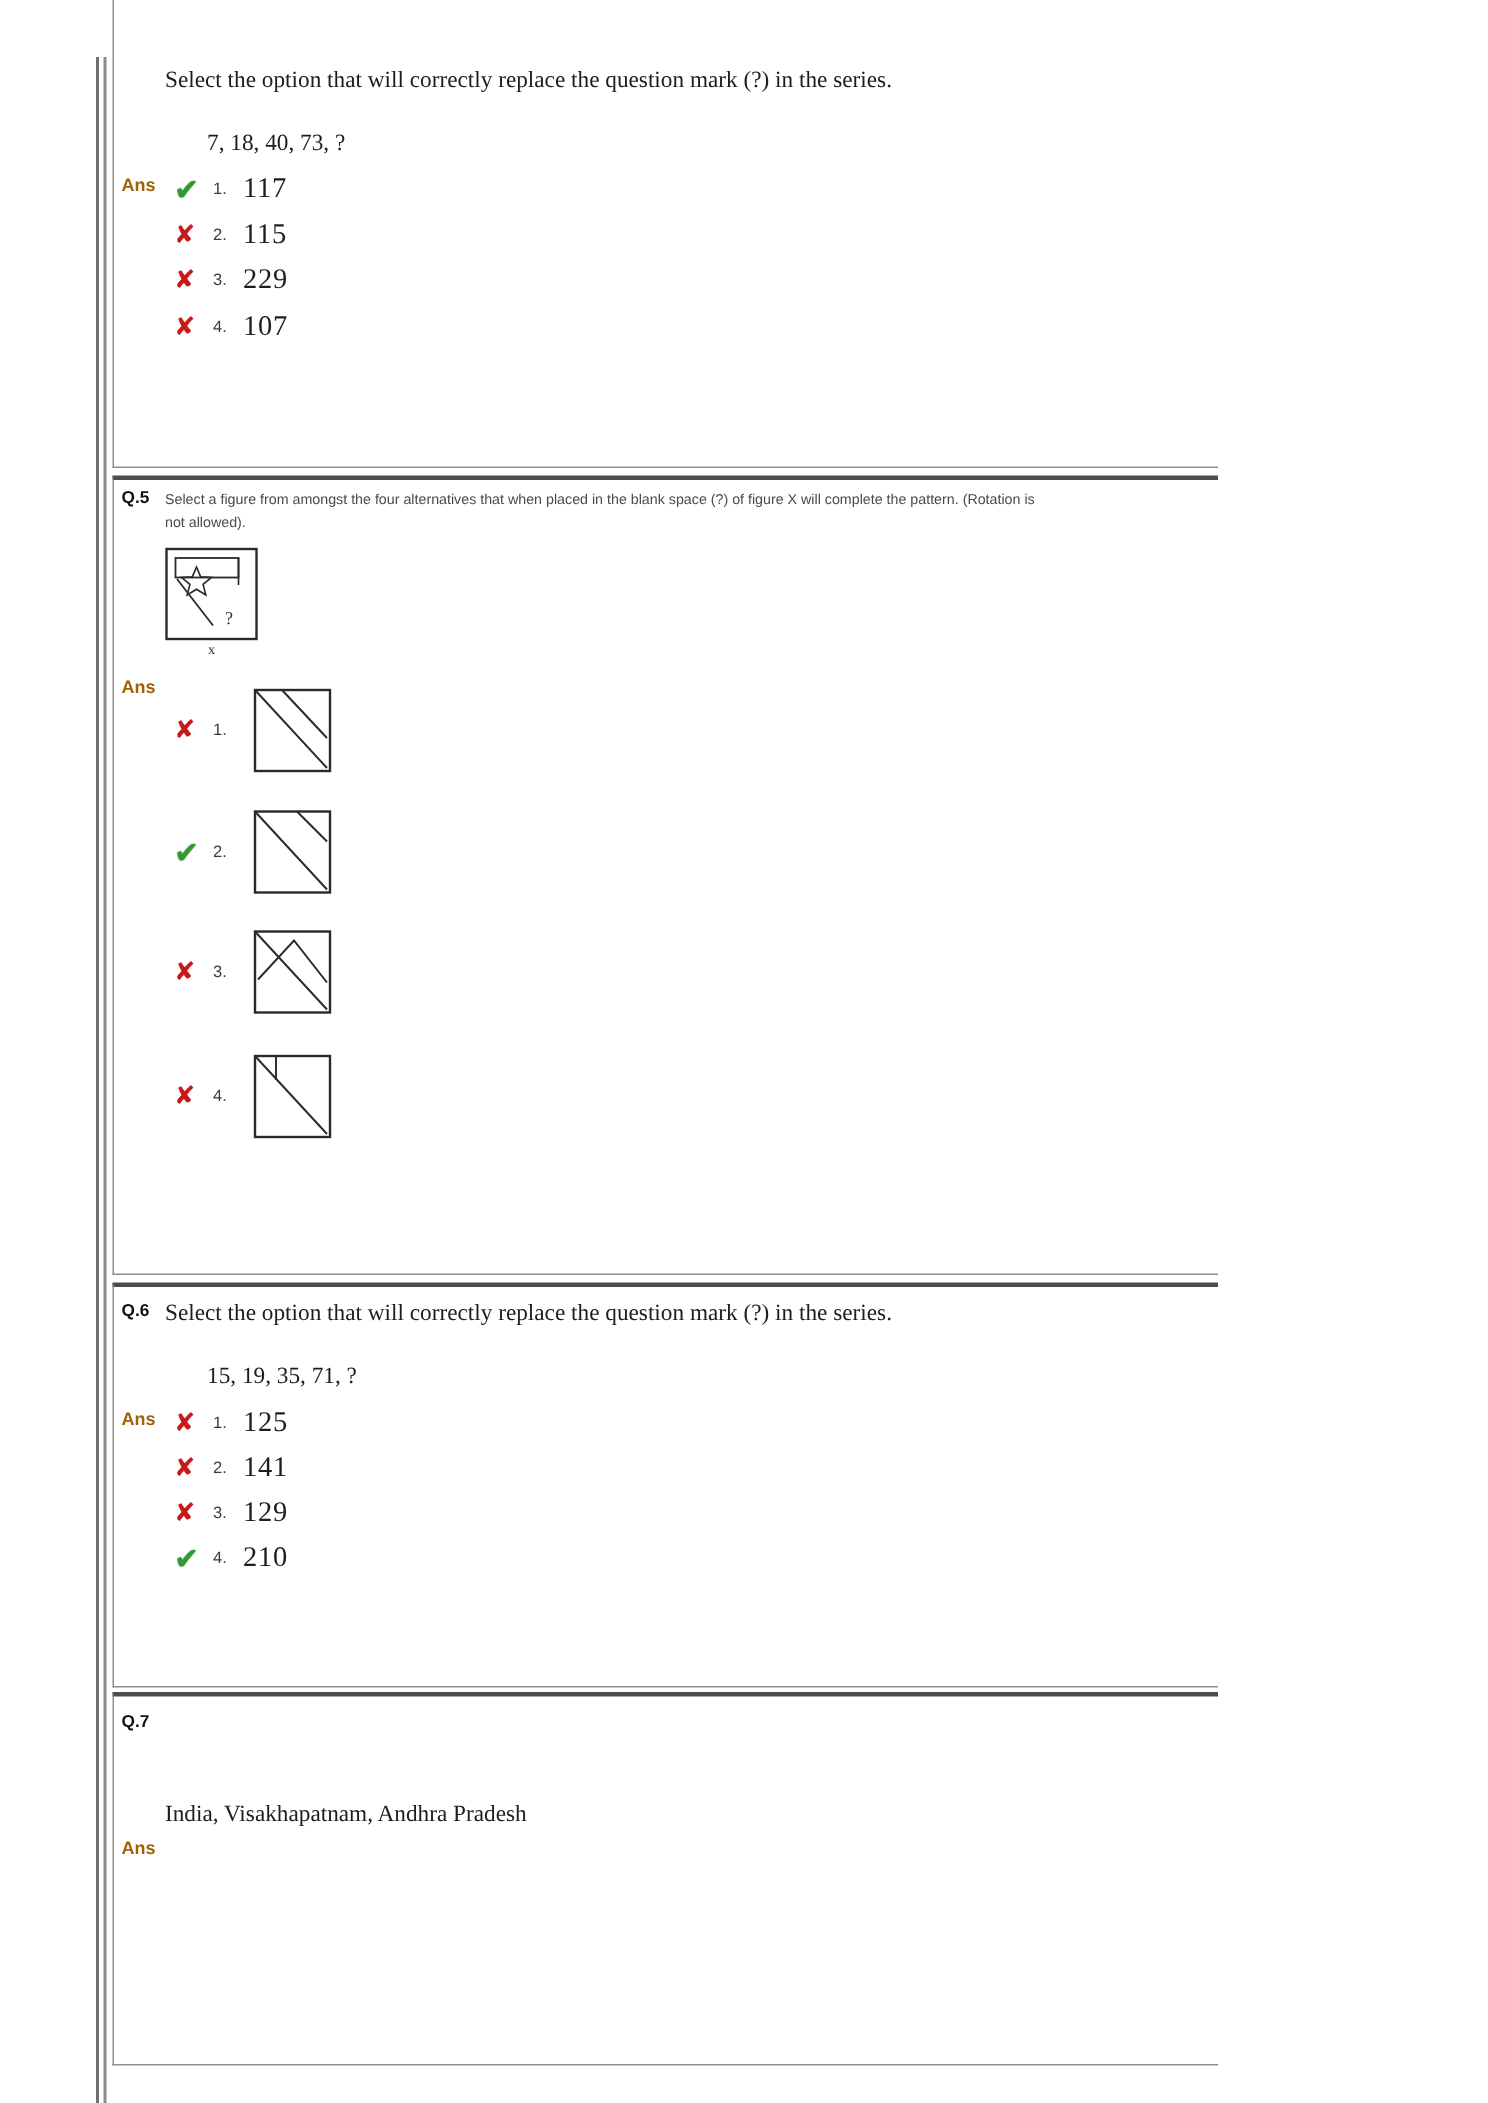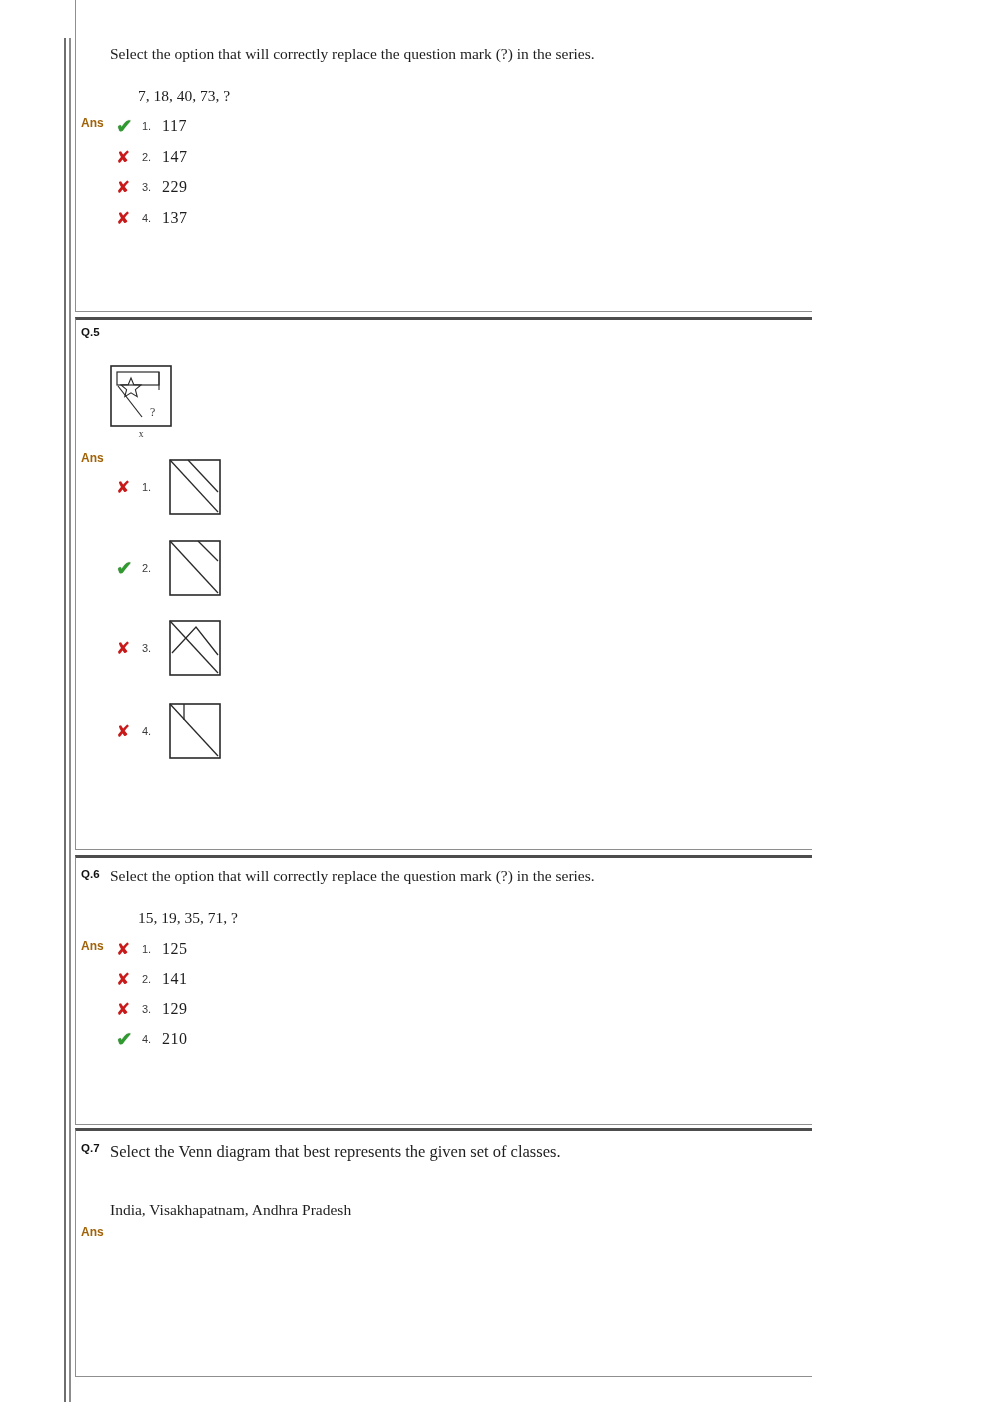--- a/index.html
+++ b/index.html
@@ -37,21 +37,21 @@
   .classes-line { font-size:15.5px; }
 
   .opt-row { position:absolute; left:40px; display:flex; align-items:center; min-height:28px; }
   .icon {
     display:inline-block; width:26px; text-align:left;
     font-family:"DejaVu Sans", sans-serif; font-weight:bold; line-height:1;
   }
   .check { color:#2f9b2f; font-size:20px; text-shadow:0 0 1px #205f20; }
   .cross { color:#c81a1a; font-size:17px; }
   .opt-num { font-size:11px; color:#3a3a3a; width:20px; }
-  .opt-val { font-size:16px; letter-spacing:0.5px; }
+  .opt-val { font-size:19px; letter-spacing:0.5px; }
 
   .figx { position:absolute; width:64px; text-align:center; }
   .figx svg, .opt-fig svg { display:block; }
   .figx-label { font-size:9.5px; color:#333; margin-top:1px; font-family:"Liberation Serif", serif; }
   .opt-fig { display:inline-block; margin-left:6px; }
   svg line, svg rect, svg polyline, svg polygon, svg path { stroke:#2a2a2a; fill:none; }
 </style>
 </head>
 <body>
 
@@ -65,36 +65,37 @@
     <div class="ans-label" style="top:116px;">Ans</div>
 
     <div class="opt-row" style="top:112px;">
       <span class="icon check">✔</span>
       <span class="opt-num">1.</span>
       <span class="opt-val serif">117</span>
     </div>
     <div class="opt-row" style="top:143px;">
       <span class="icon cross">✘</span>
       <span class="opt-num">2.</span>
-      <span class="opt-val serif">147</span>
+      <span class="opt-val serif">115</span>
     </div>
     <div class="opt-row" style="top:173px;">
       <span class="icon cross">✘</span>
       <span class="opt-num">3.</span>
       <span class="opt-val serif">229</span>
     </div>
     <div class="opt-row" style="top:204px;">
       <span class="icon cross">✘</span>
       <span class="opt-num">4.</span>
-      <span class="opt-val serif">137</span>
+      <span class="opt-val serif">107</span>
     </div>
   </section>
 
   <section class="box box2">
     <div class="q-num" style="top:6px;">Q.5</div>
+    <div class="abs small-text" style="left:34px; top:6px;">Select a figure from amongst the four alternatives that when placed in the blank space (?) of figure X will complete the pattern. (Rotation is not allowed).</div>
 
     <div class="figx" style="left:33px; top:44px;">
       <svg width="64" height="64" viewBox="0 0 64 64">
         <rect x="2" y="2" width="60" height="60" stroke-width="1.6"></rect>
         <rect x="8" y="8" width="42" height="13" stroke-width="1.2"></rect>
         <polygon points="22,14 24.8,20.6 32,21 26.4,25.6 28.2,32.6 22,28.8 15.8,32.6 17.6,25.6 12,21 19.2,20.6" stroke-width="1.1"></polygon>
         <line x1="9" y1="22" x2="33" y2="53" stroke-width="1.2"></line>
         <line x1="50" y1="8" x2="50" y2="26" stroke-width="1.1"></line>
         <text x="41" y="52" font-size="12" fill="#333" stroke="none" font-family="Liberation Serif, serif">?</text>
       </svg>
@@ -175,18 +176,17 @@
     </div>
     <div class="opt-row" style="top:167px;">
       <span class="icon check">✔</span>
       <span class="opt-num">4.</span>
       <span class="opt-val serif">210</span>
     </div>
   </section>
 
   <section class="box box4">
     <div class="q-num" style="top:11px;">Q.7</div>
-    <div class="abs serif q-text-lg" style="left:34px; top:10px;">Select the Venn diagram that best represents the given set of classes.</div>
     <div class="abs serif classes-line" style="left:34px; top:58px;margin-top:12px;">India, Visakhapatnam, Andhra Pradesh</div>
     <div class="ans-label" style="top:94px;">Ans</div>
   </section>
 
 </div>
 
 </body></html>

